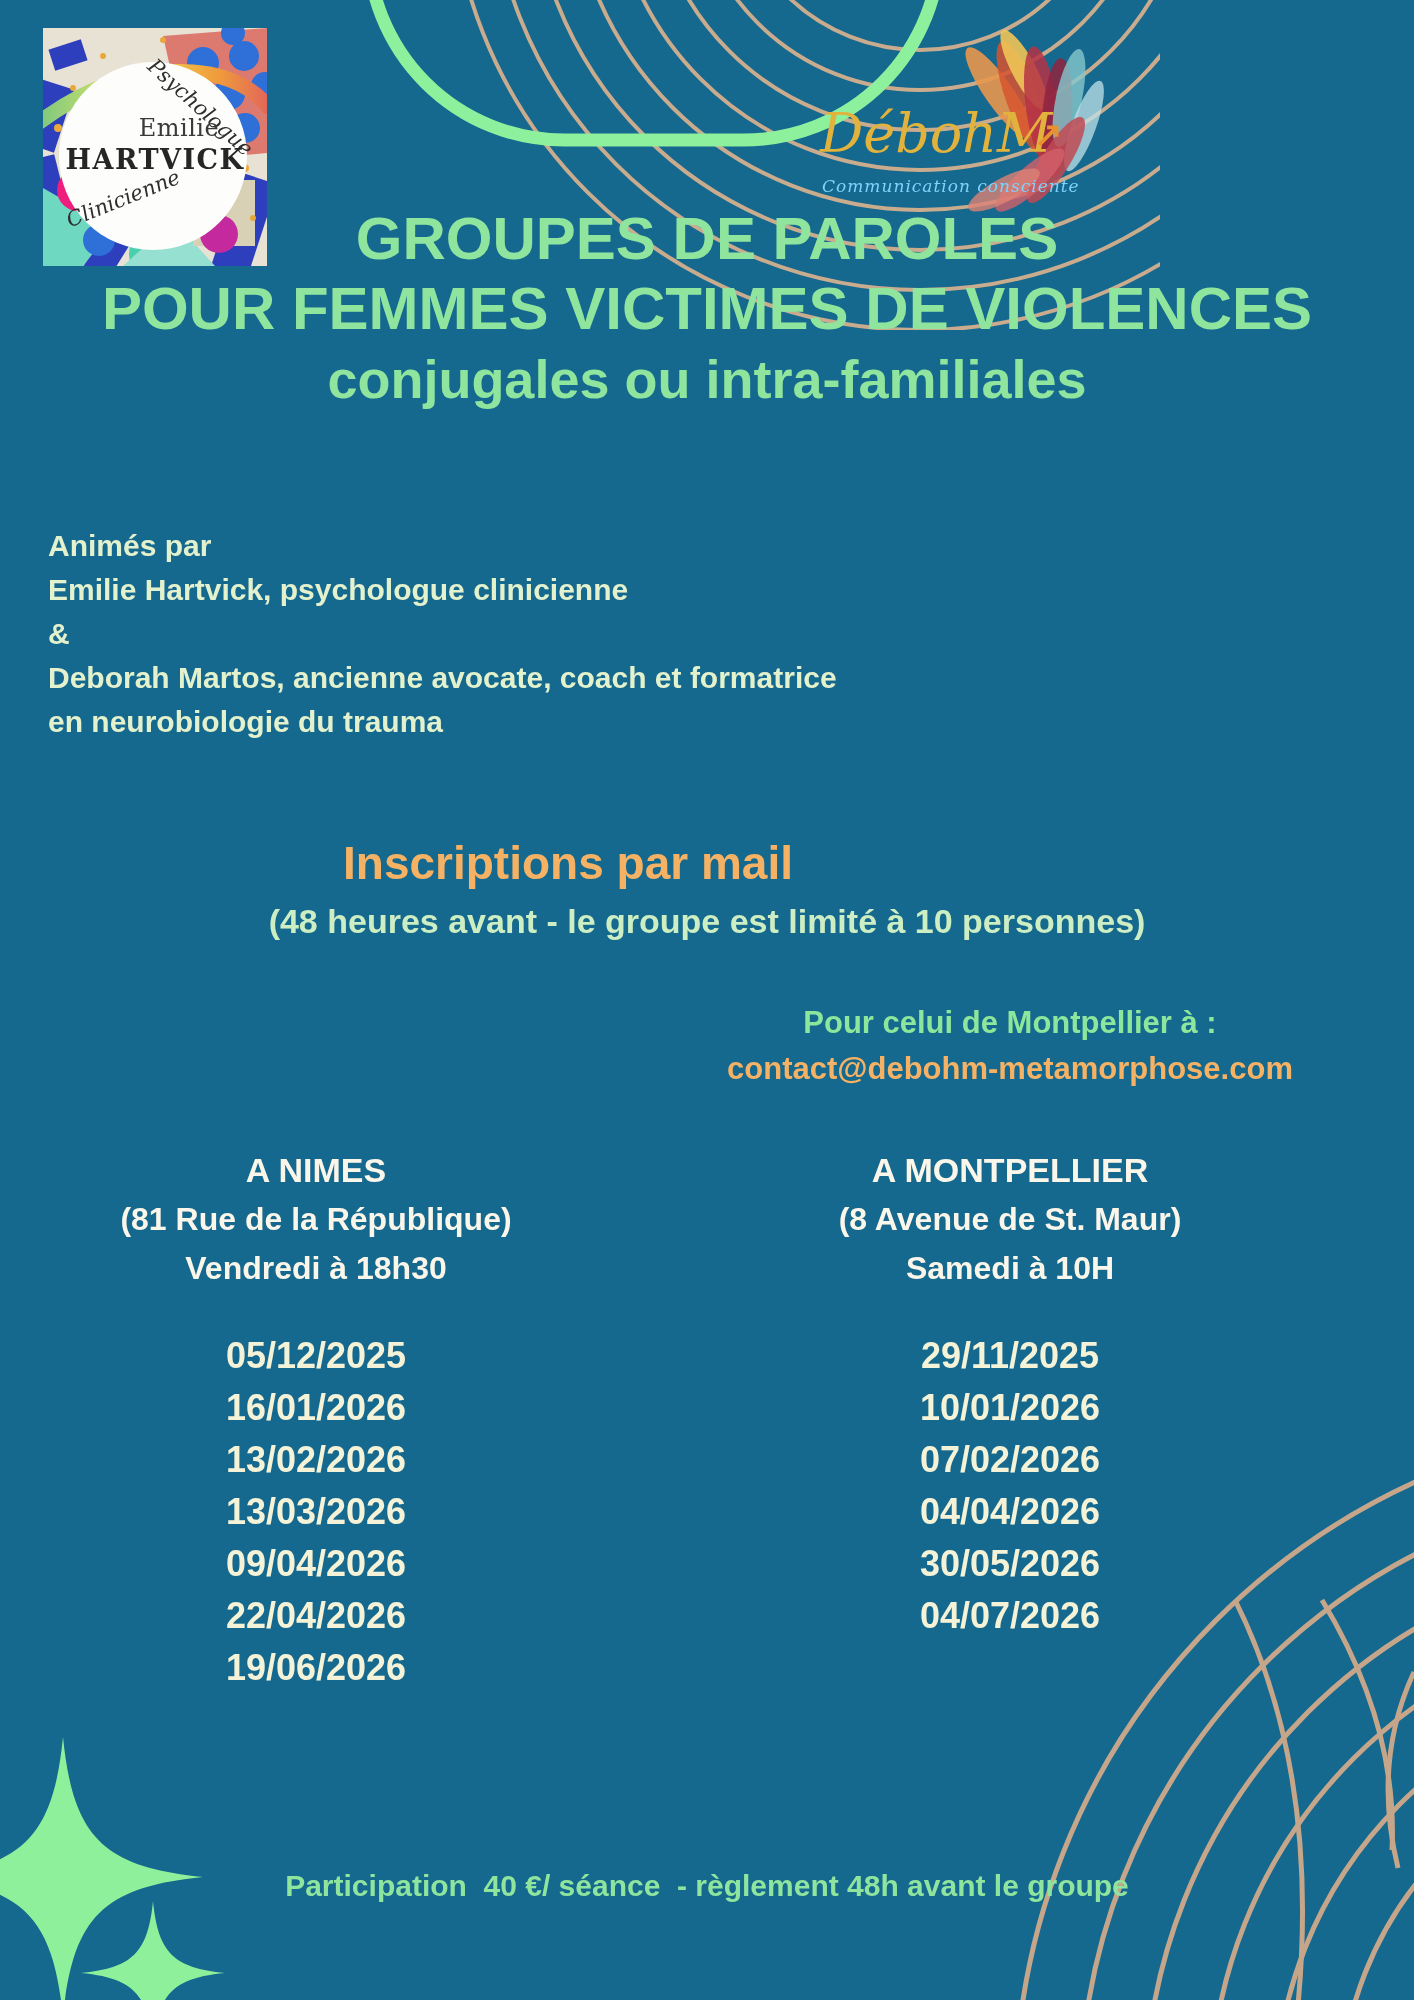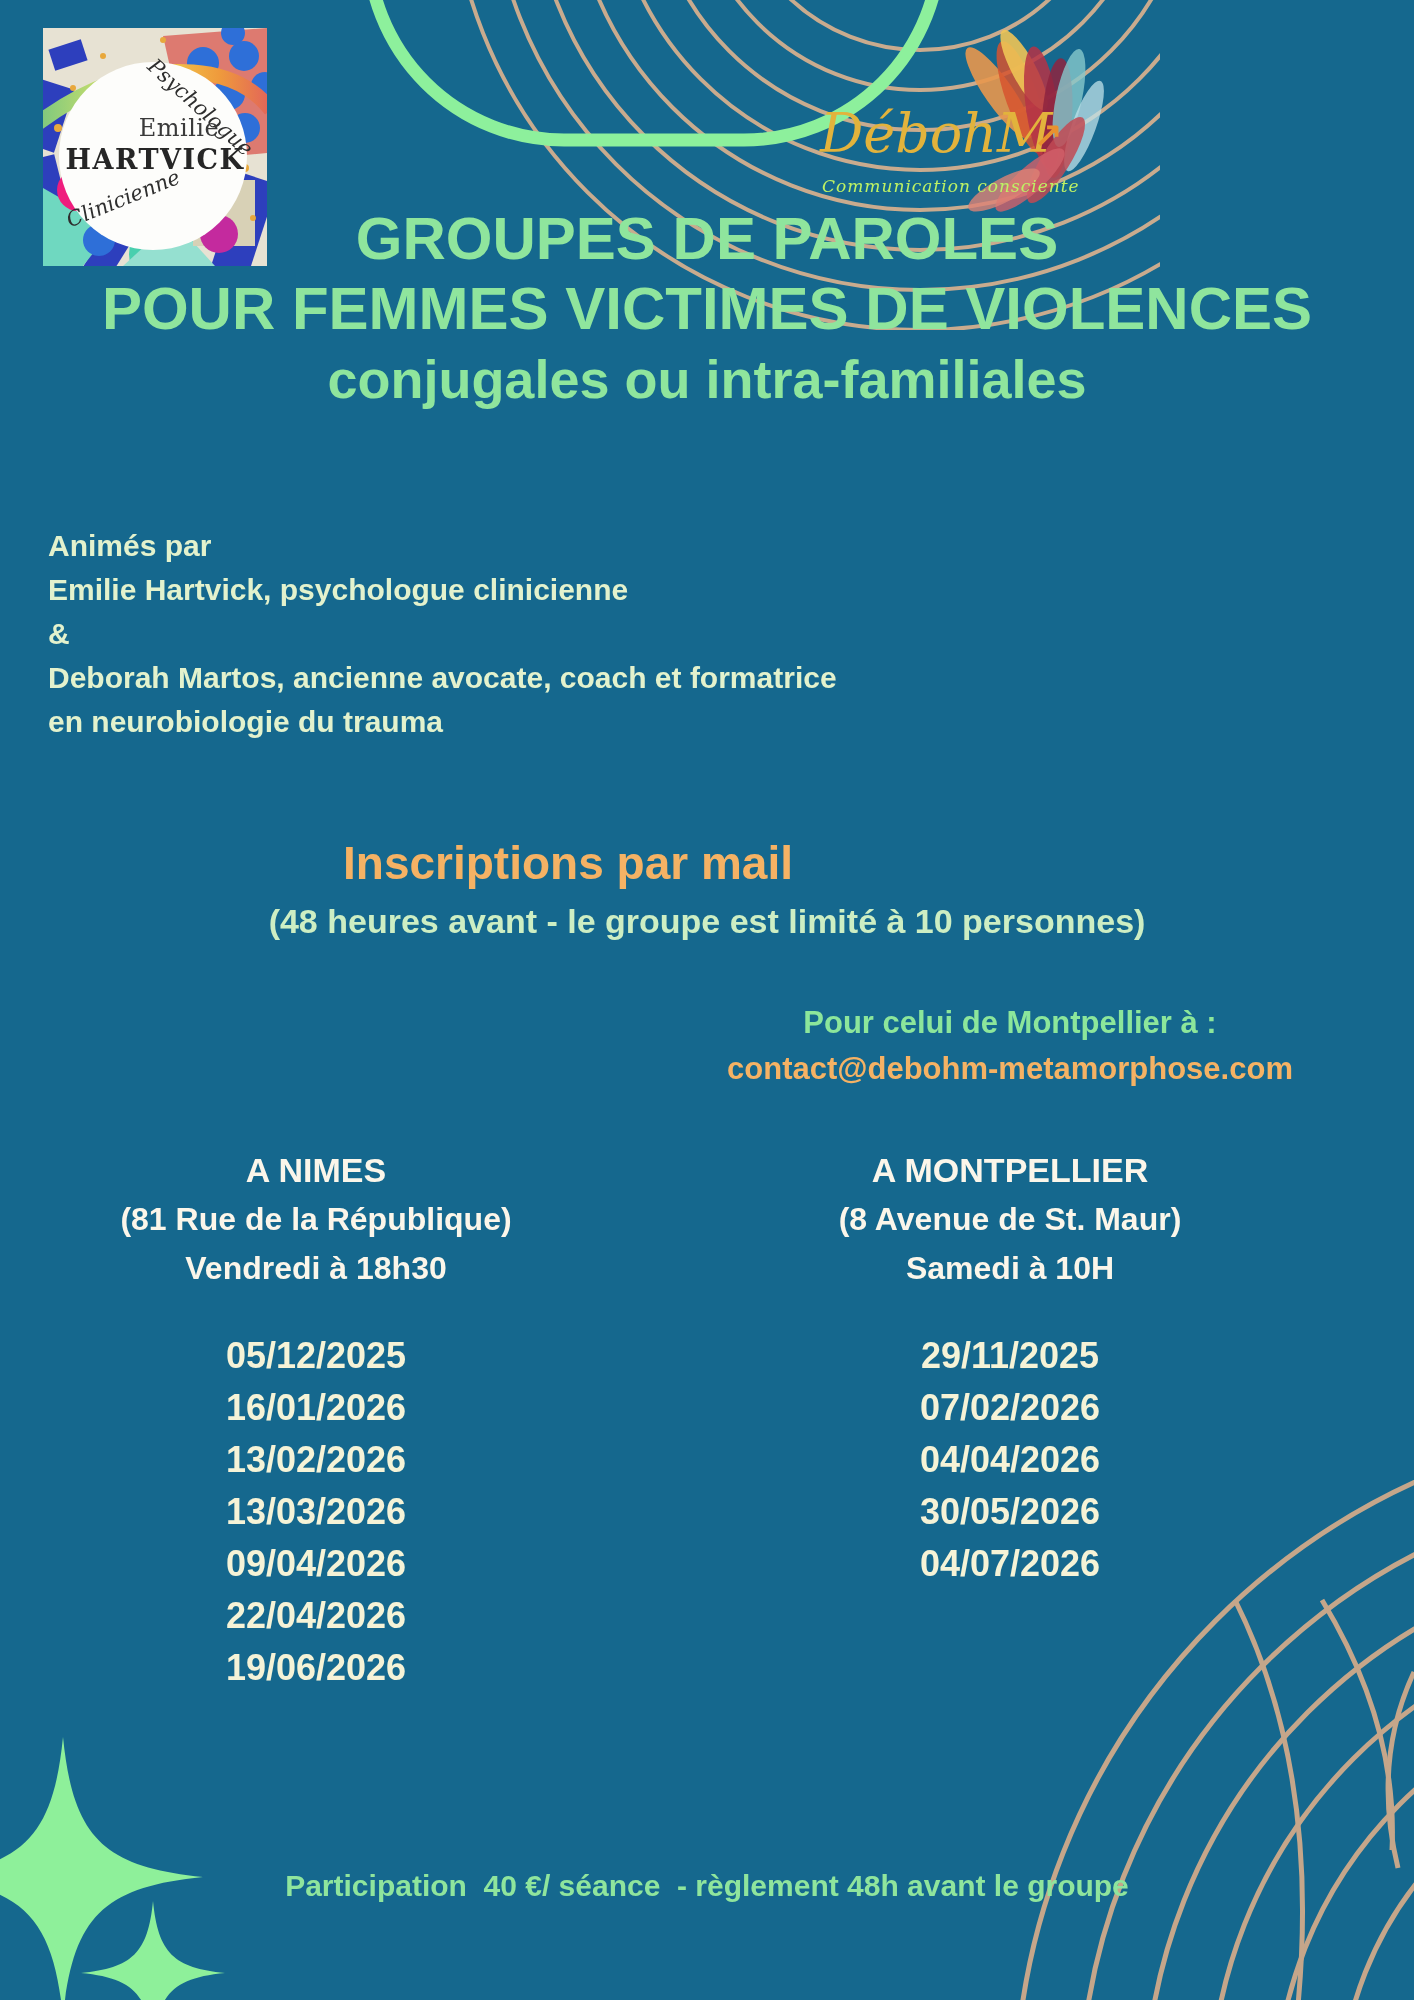--- a/index.html
+++ b/index.html
@@ -23,21 +23,21 @@
   .lh-last{position:absolute;left:0;top:116px;width:224px;text-align:center;
            font-family:"DejaVu Serif",serif;font-weight:bold;font-size:27px;color:#262626;letter-spacing:1.5px;}
 
   
   .logo-debohm{position:absolute;left:808px;top:18px;width:340px;height:210px;}
   .logo-debohm svg{position:absolute;left:96px;top:0;}
   .db-brand{position:absolute;left:12px;top:84px;font-family:"DejaVu Serif",serif;
             font-style:italic;font-size:54px;color:#e2b33c;white-space:nowrap;}
   .db-arrow{position:absolute;left:226px;top:96px;font-size:34px;color:#e8922f;font-weight:bold;}
   .db-tagline{position:absolute;left:14px;top:158px;font-family:"DejaVu Serif",serif;
-              font-style:italic;font-size:17px;color:#bef264;letter-spacing:1px;white-space:nowrap;}
+              font-style:italic;font-size:17px;color:#7dd3fc;letter-spacing:1px;white-space:nowrap;}
 
   
   .title{position:absolute;left:0;top:204px;width:1414px;text-align:center;
          color:#8fe59d;font-weight:bold;font-size:60px;line-height:70px;letter-spacing:0;}
   .title .t3{font-size:54px;}
   .facilitators{position:absolute;left:0;top:524px;width:1414px;text-align:left;
                 color:#e3f2cd;font-weight:bold;font-size:30px;line-height:44px;margin-left:48px;}
   .reg-heading{position:absolute;left:0;top:836px;width:1136px;text-align:center;
                color:#f5b264;font-weight:bold;font-size:46px;}
   .reg-note{position:absolute;left:0;top:902px;width:1414px;text-align:center;
@@ -210,20 +210,21 @@
     <div>05/12/2025</div>
     <div>16/01/2026</div>
     <div>13/02/2026</div>
     <div>13/03/2026</div>
     <div>09/04/2026</div>
     <div>22/04/2026</div>
     <div>19/06/2026</div>
   </div>
   <div class="col right dates">
     <div>29/11/2025</div>
+    <div>10/01/2026</div>
     <div>07/02/2026</div>
     <div>04/04/2026</div>
     <div>30/05/2026</div>
     <div>04/07/2026</div>
   </div>
 
   <div class="footer">
     <div>Participation  40 €/ séance  - règlement 48h avant le groupe</div>
     <div>par virement bancaire ou wero</div>
     

